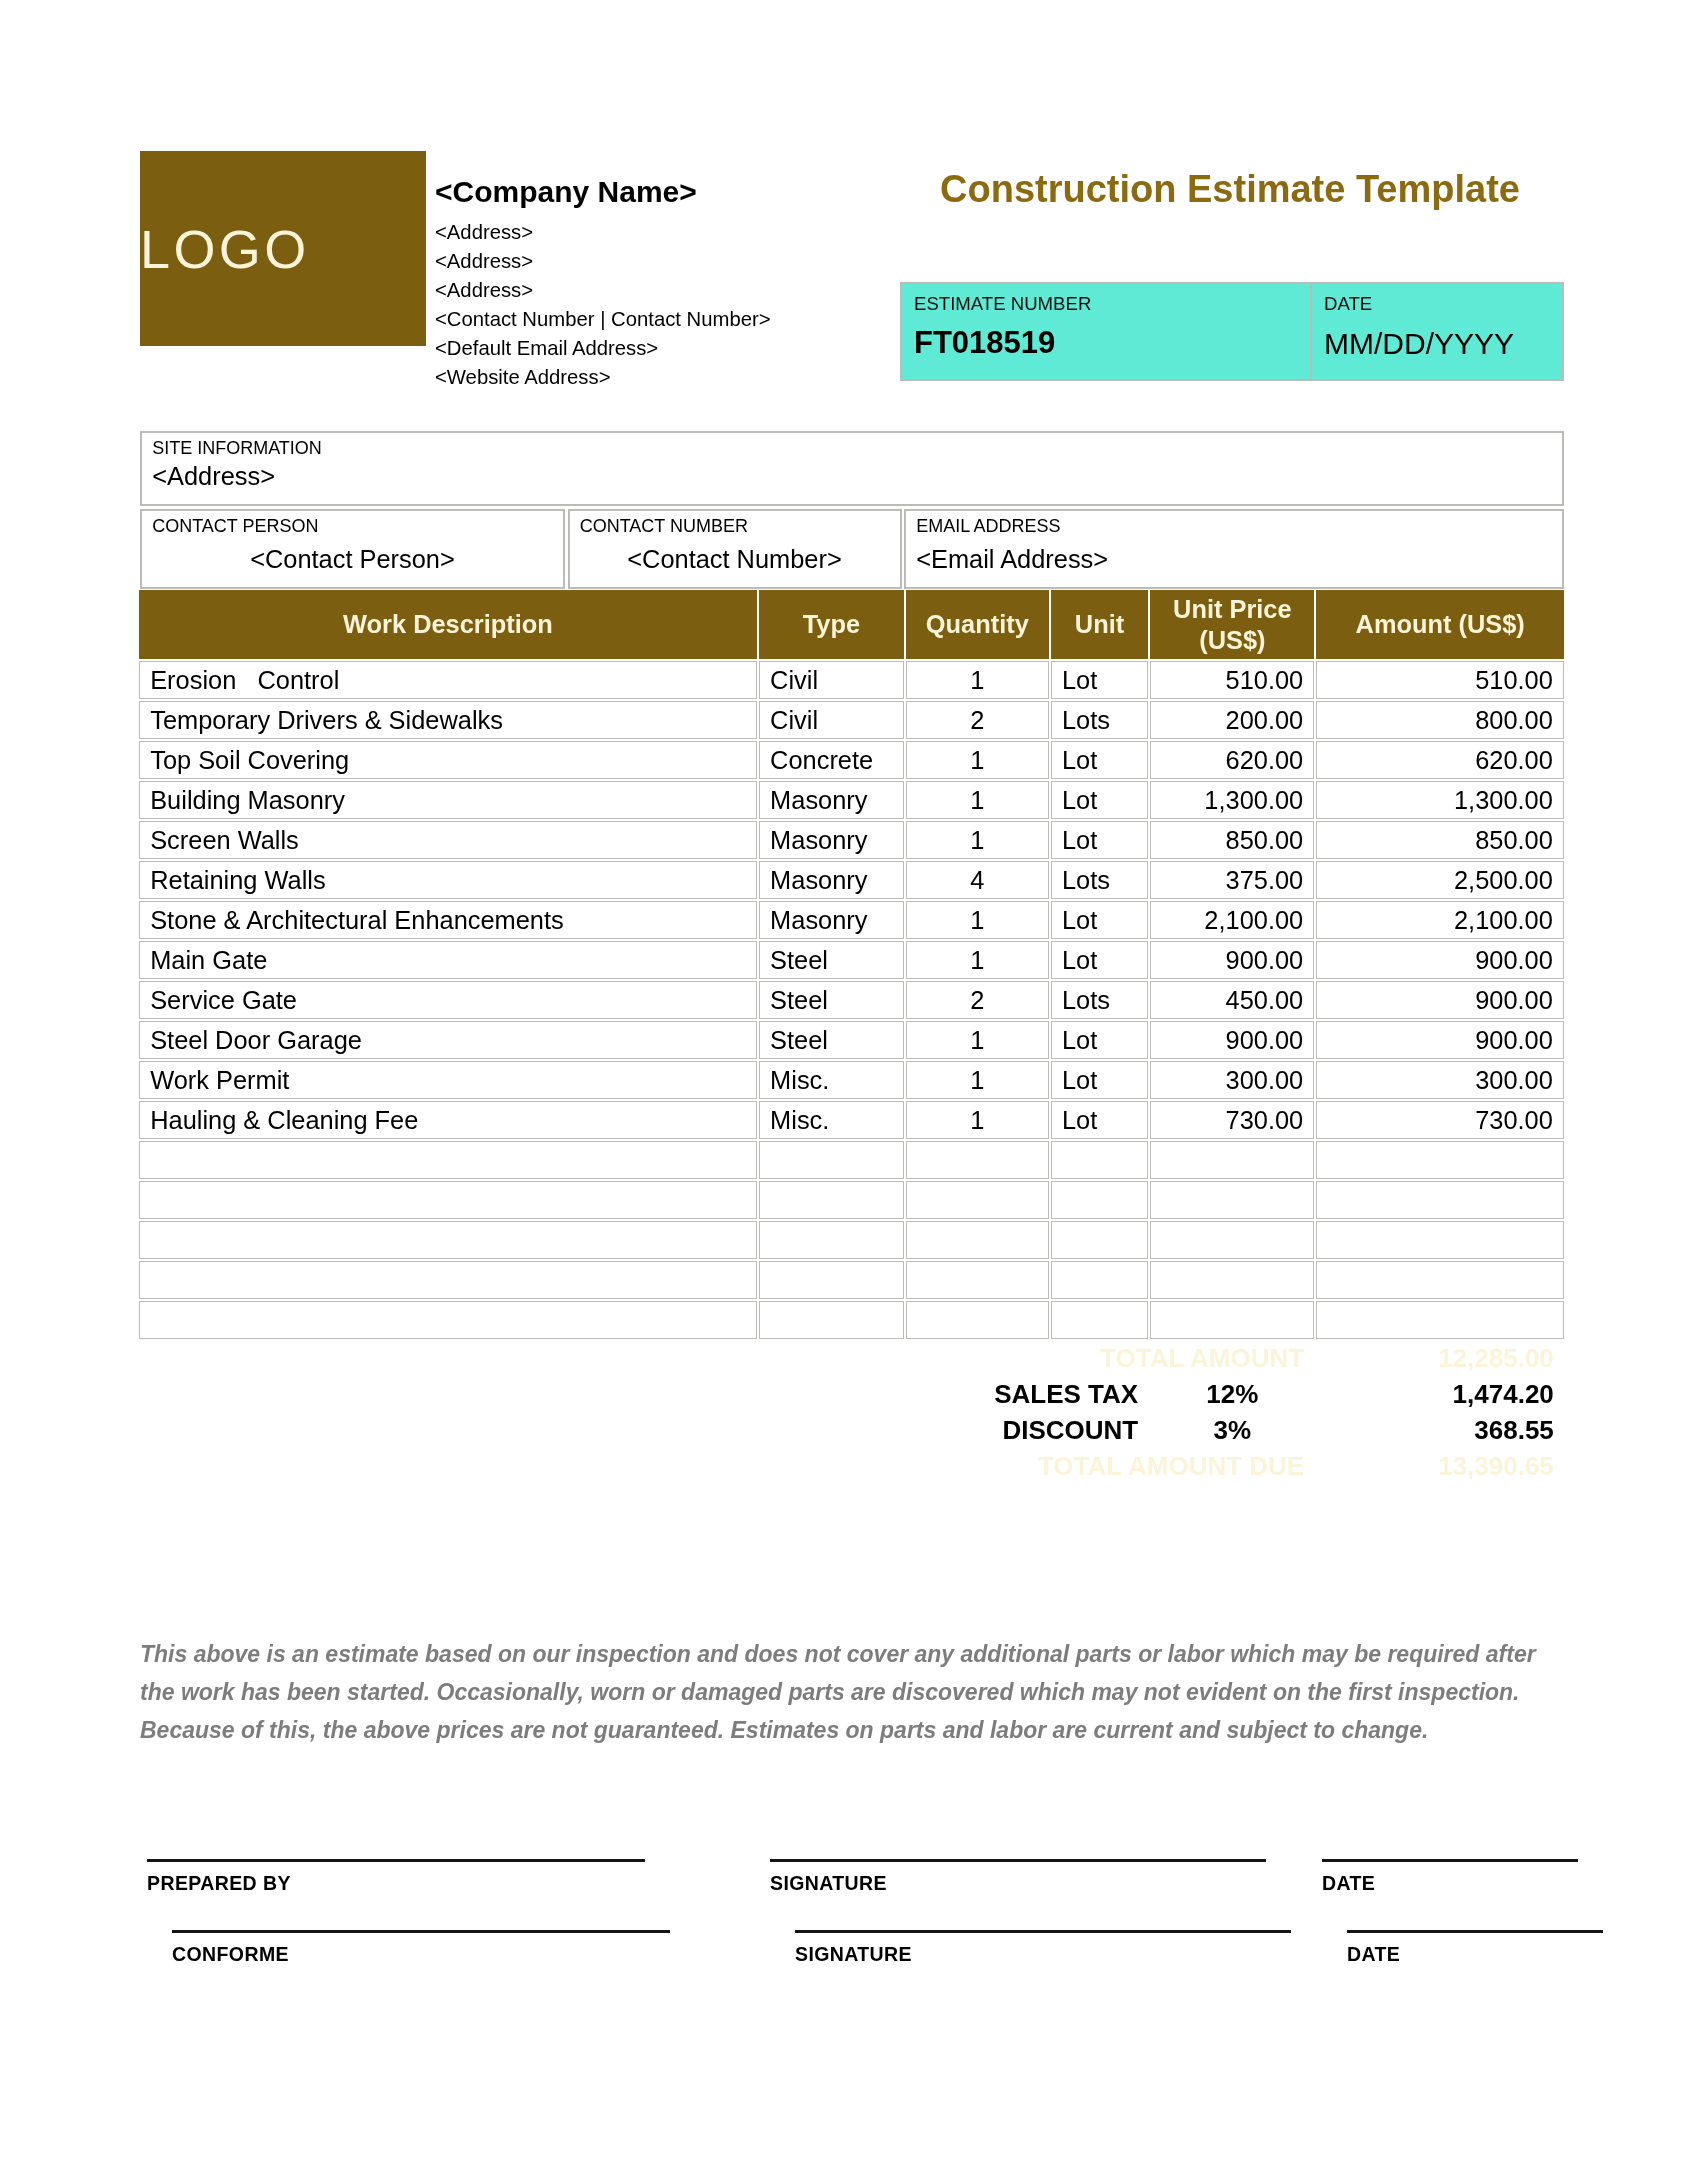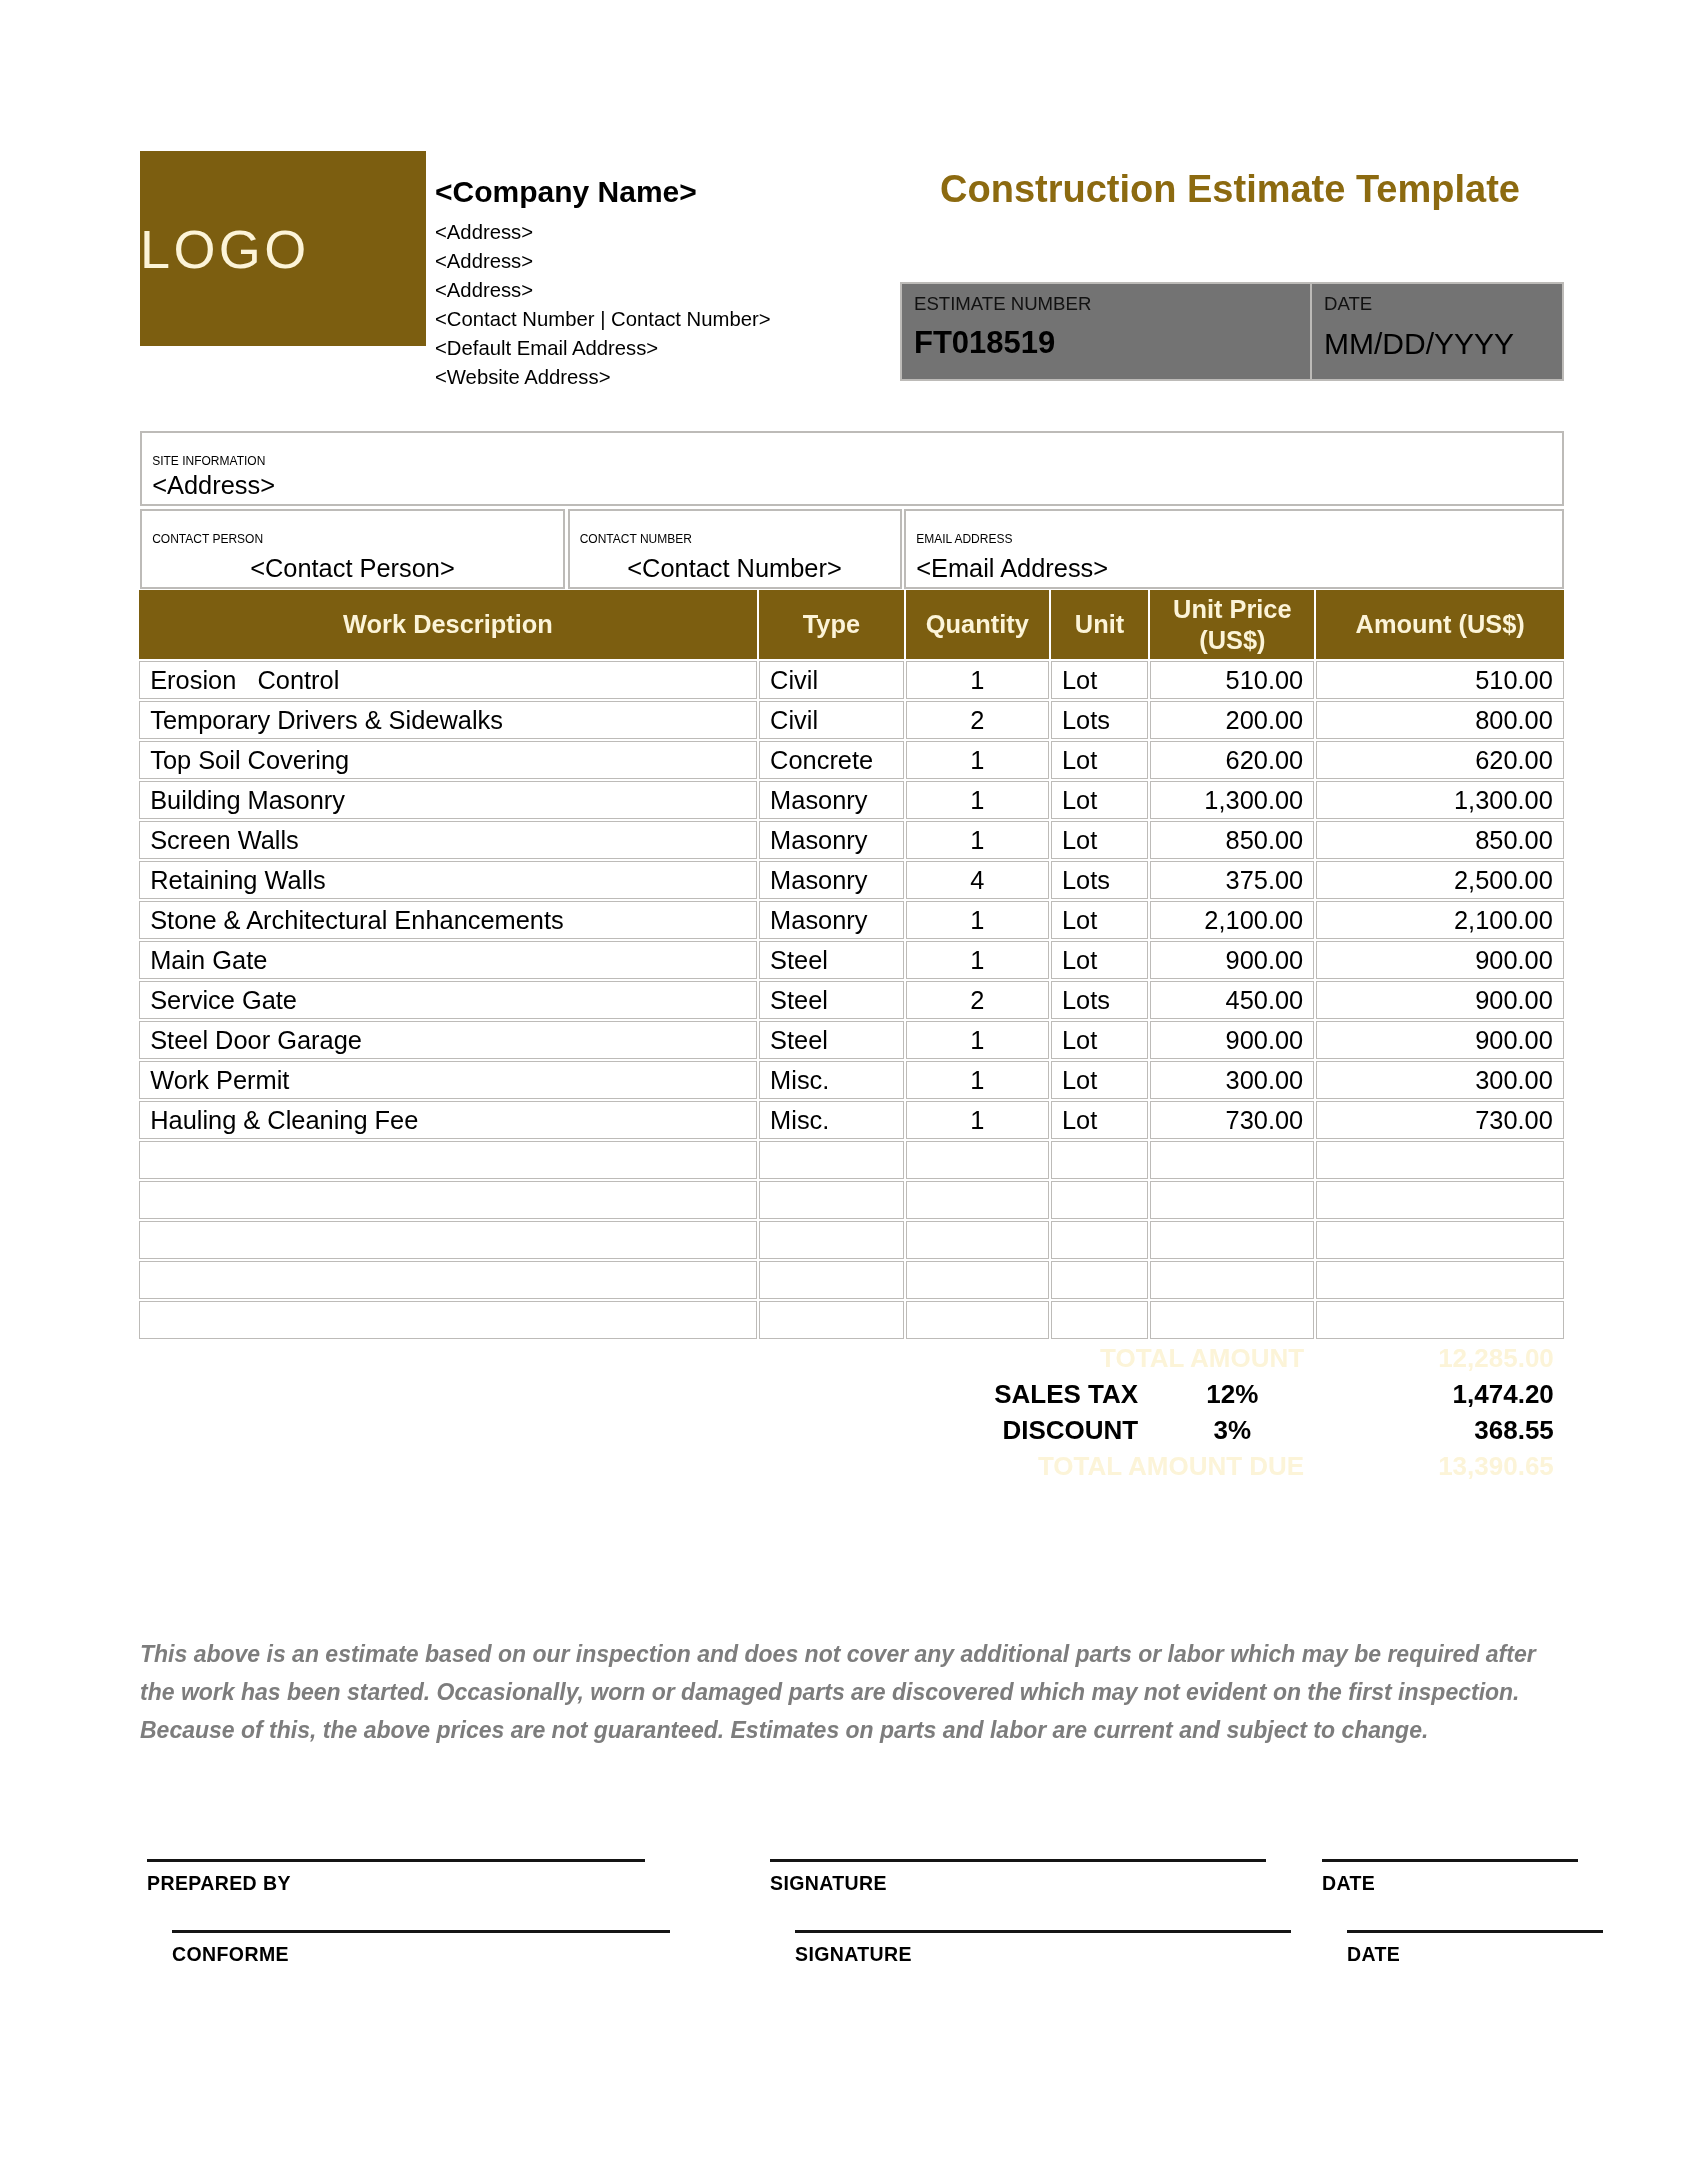--- a/index.html
+++ b/index.html
@@ -25,36 +25,36 @@
 
   .doc-title {
     position:absolute; left:895px; top:168px; width:670px;
     text-align:center; font-size:38px; font-weight:700;
     color:var(--title_gold,#8C6A10);
   }
 
   .estimate-box {
     position:absolute; left:900px; top:282px; width:664px; height:99px;
     border:2.5px solid var(--border_gray,#BDBBB8); box-sizing:border-box;
-    display:flex; background:#737373;
+    display:flex; background:#5eead4;
   }
   .est-cell { padding:8.5px 12px 0 12px; box-sizing:border-box; }
   .est-number { width:410px; border-right:2.5px solid var(--border_gray,#BDBBB8); }
   .est-date { flex:1; }
   .field-label { font-size:18.6px; color:#111; }
   .est-num-value { font-size:31px; font-weight:700; margin-top:10.2px; }
   .est-date-value { font-size:30px; margin-top:12px; }
 
   
   .site-block { position:absolute; left:140px; top:431px; width:1424px; }
   .site-row-main {
     border:2.5px solid var(--border_gray,#BDBBB8); box-sizing:border-box;
     height:75px; padding:5.1px 10.2px;
   }
-  .site-label { font-size:12px;margin-top:16px; }
+  .site-label { font-size:18px; }
   .site-address { font-size:25.4px; margin-top:3.4px; }
   .site-row-contacts { display:flex; gap:2.5px; margin-top:2.5px; height:80px; }
   .site-cell {
     border:2.5px solid var(--border_gray,#BDBBB8); box-sizing:border-box;
     padding:5.1px 10.2px; background:#fff;
   }
   .cell-contact-person { width:425px; }
   .cell-contact-number { width:334px; }
   .cell-email { flex:1; }
   .site-value-center { text-align:center; font-size:25.4px; margin-top:8.5px; }

